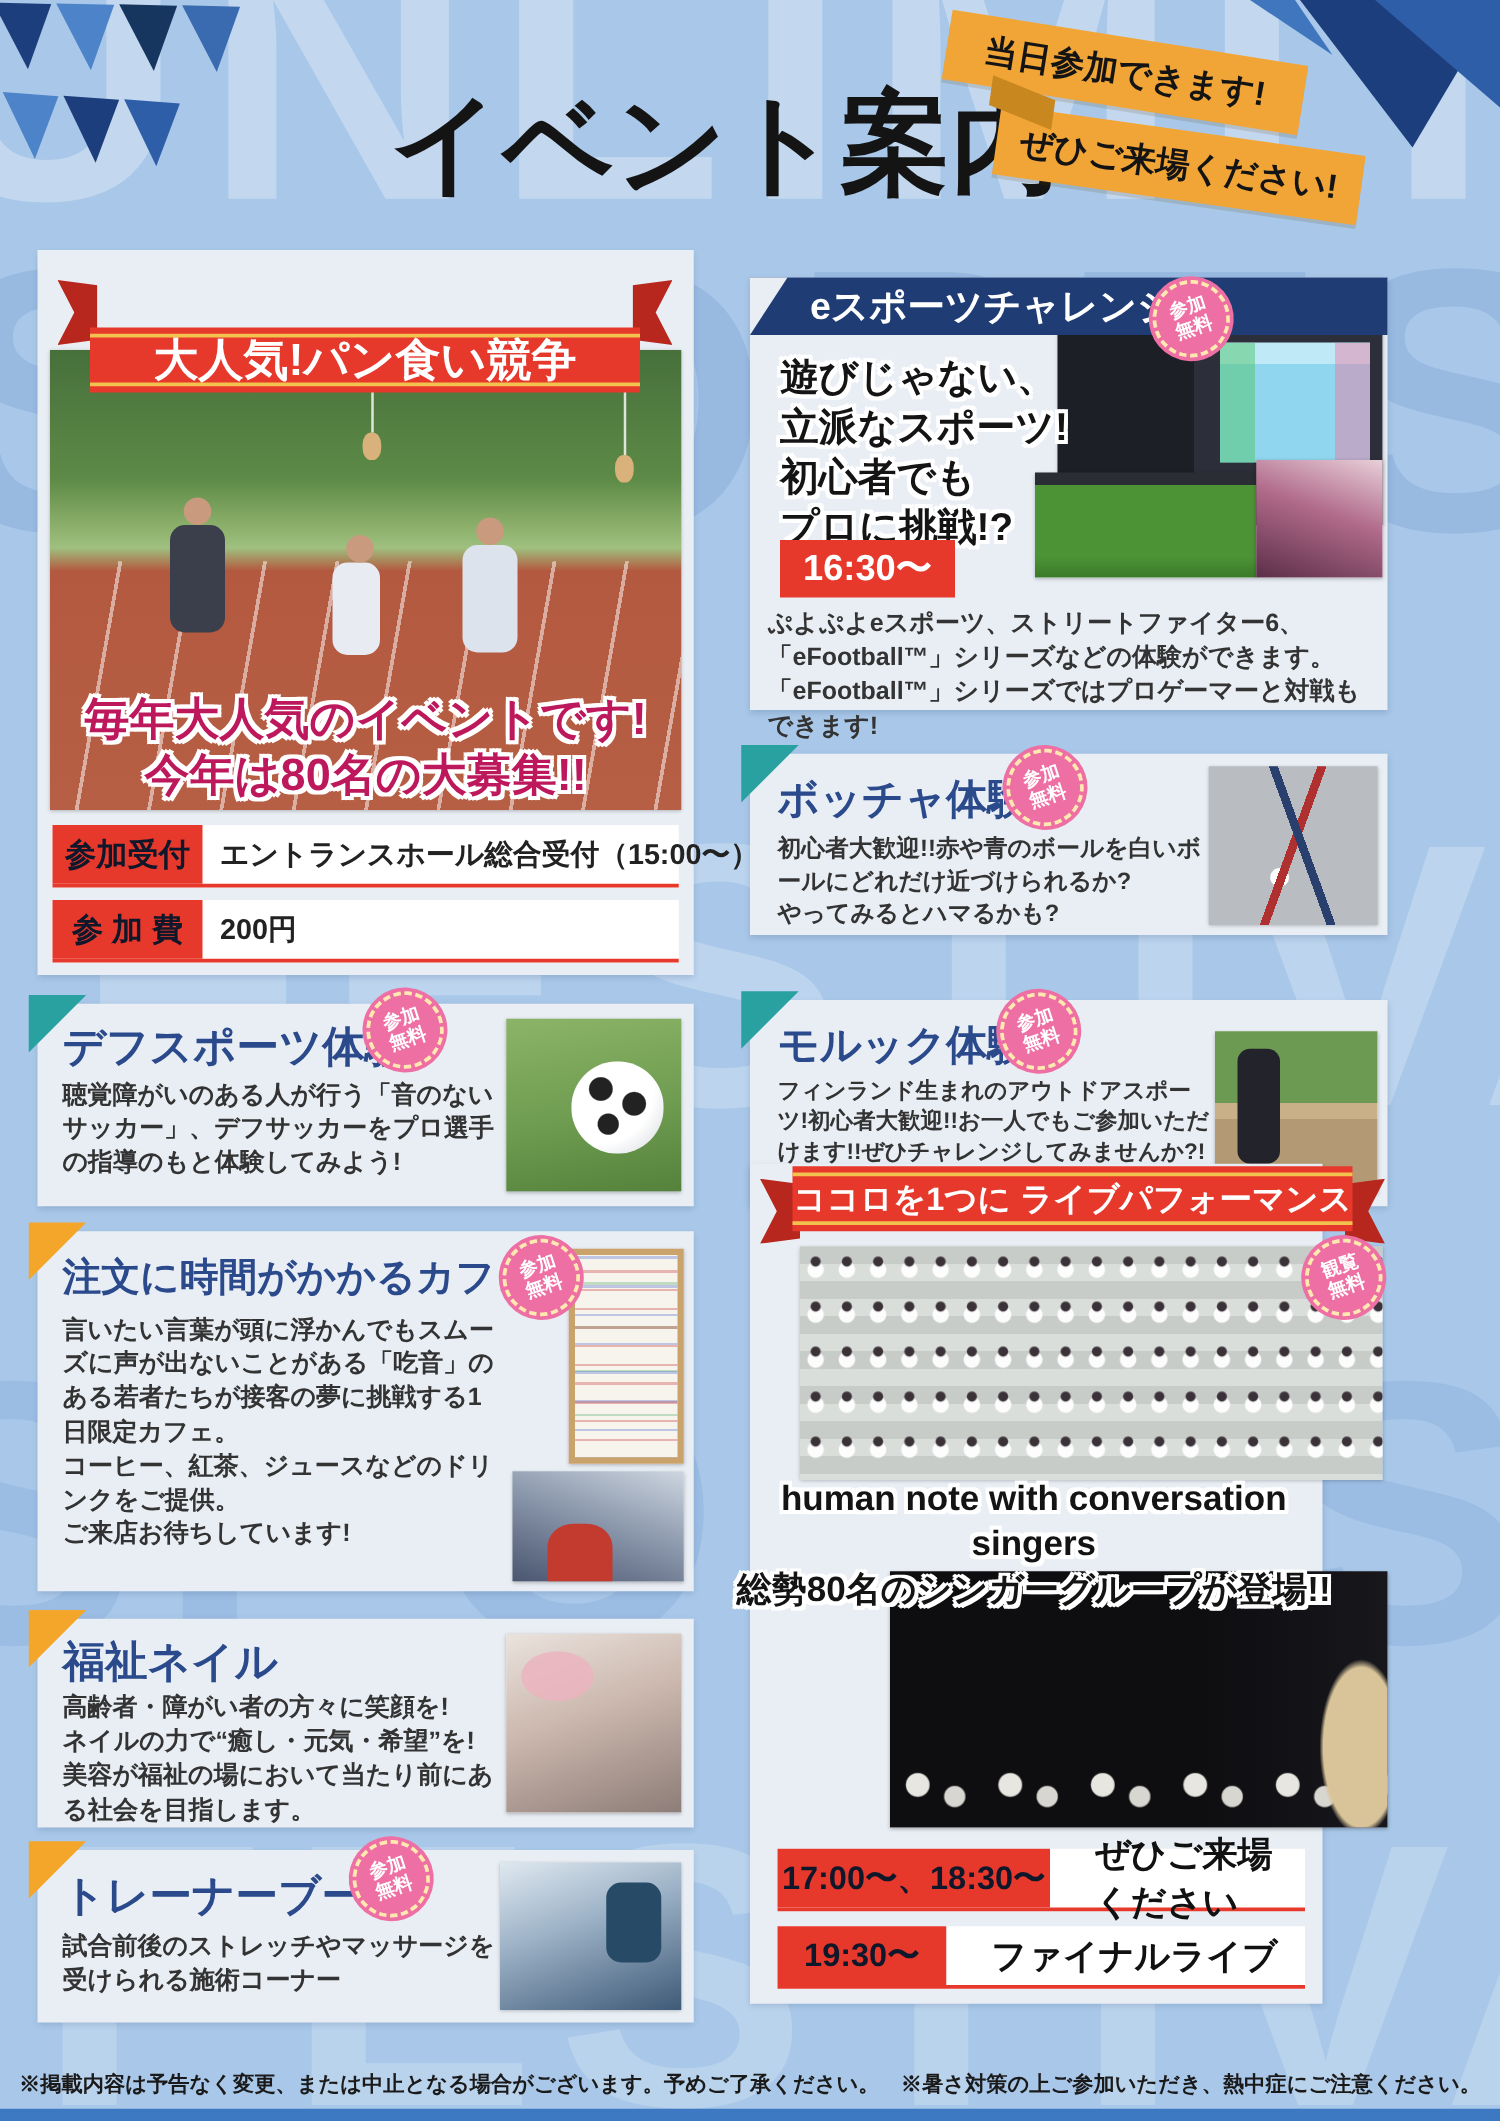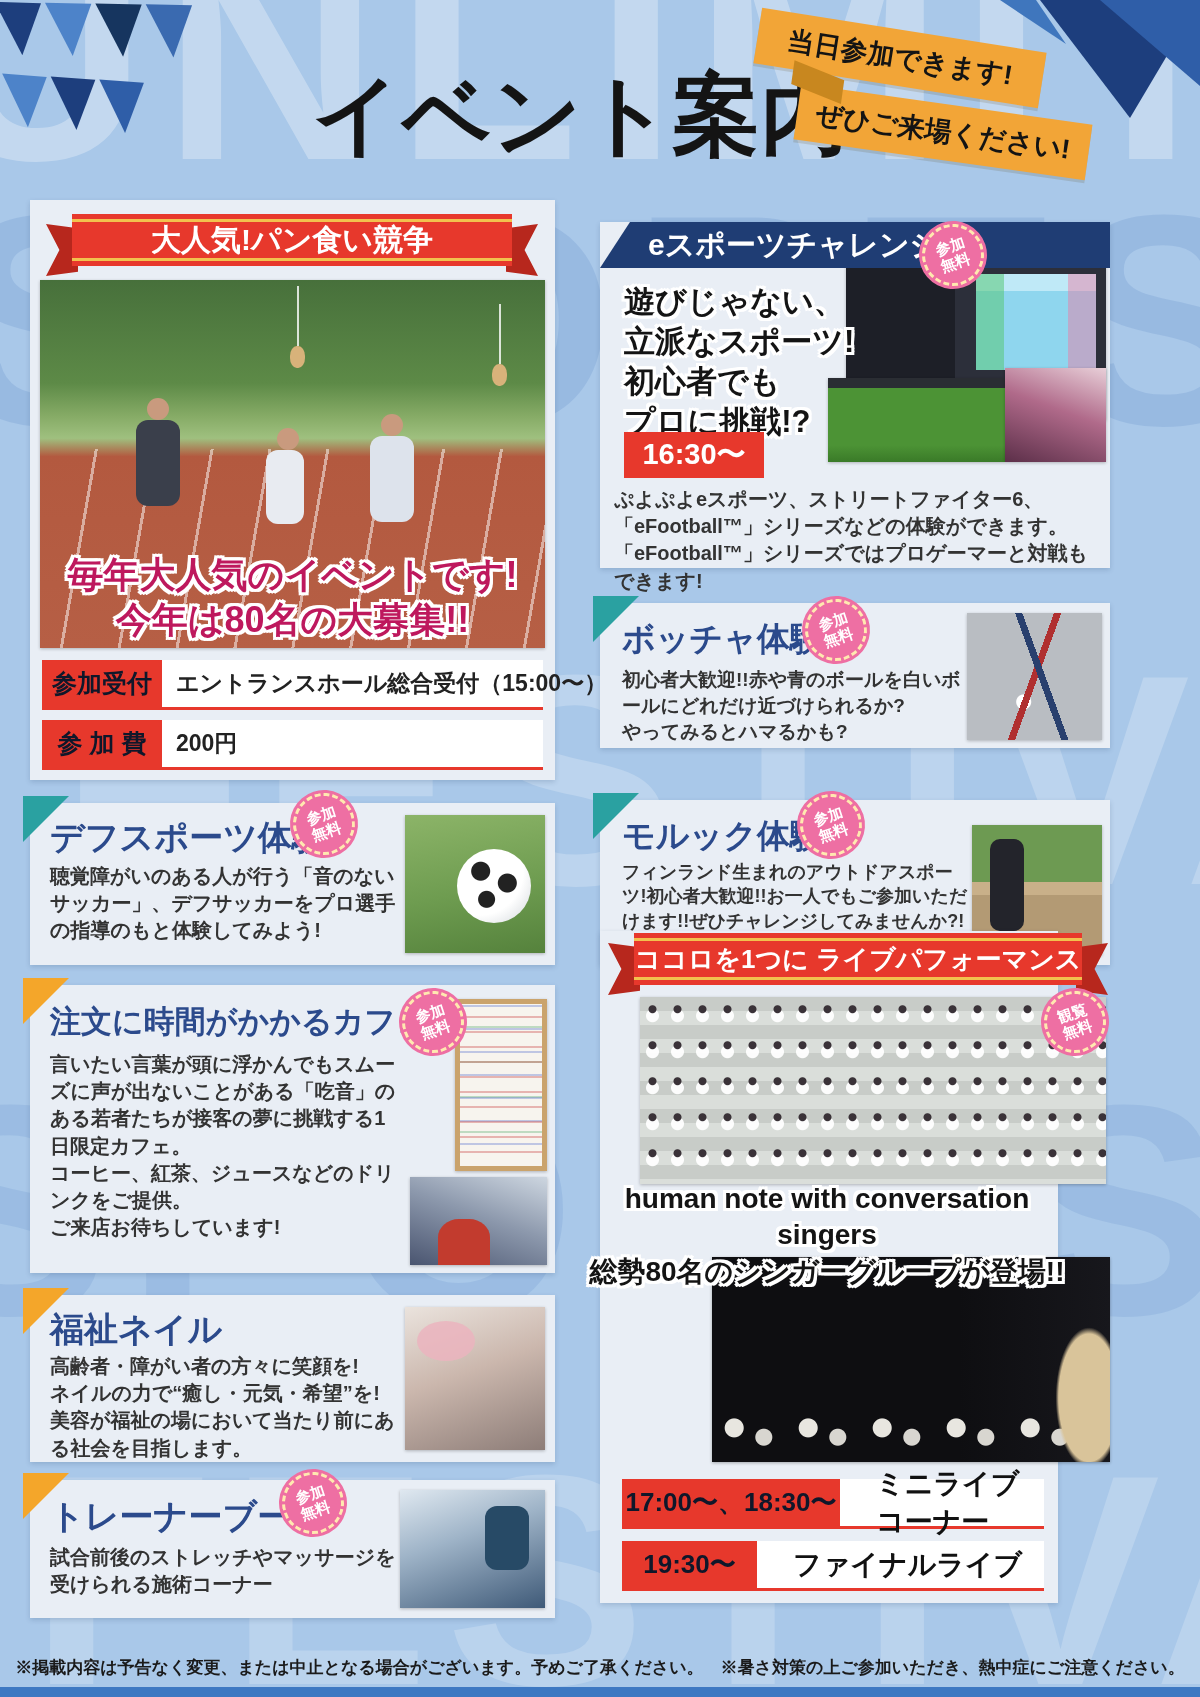--- a/index.html
+++ b/index.html
@@ -69,21 +69,21 @@
   
   .info-row{ position:absolute; height:50px; background:#fff;
     border-bottom:3px solid #e7382c; display:flex; align-items:center; z-index:4; }
   .info-label{ width:120px; height:100%; flex:0 0 120px; background:#e7382c; color:#0f172a;
     font-weight:900; font-size:25px; display:flex; align-items:center; justify-content:center; }
   .info-value{ padding-left:14px; font-size:23px; font-weight:800; color:#222; white-space:nowrap; }
 
   
   .card-a{ left:30px; top:200px; width:525px; height:580px; }
   .ribbon-a{ left:42px; top:14px; width:440px; }
-  .ribbon-a .ribbon{ font-size:30px; }
+  .ribbon-a .ribbon{ font-size:36px;margin-top:48px; }
   .photo-a{ left:10px; top:80px; width:505px; height:368px;
     background:linear-gradient(180deg,#47703b 0%,#5d8a47 28%,#86ab66 37%,#9fc07f 43%,#b3593f 48%,#b65f45 100%); }
   .photo-a::before{ content:""; position:absolute; left:0; right:0; top:46%; bottom:0;
     background:repeating-linear-gradient(100deg, rgba(255,255,255,0) 0 54px, rgba(255,255,255,.5) 54px 57px); }
   .fig{ position:absolute; width:44px; height:86px; border-radius:12px; }
   .fig::before{ content:""; position:absolute; top:-22px; left:11px; width:22px; height:22px;
     border-radius:50%; background:#c99a7e; }
   .fig1{ left:96px; top:140px; background:#3a3f4b; }
   .fig2{ left:226px; top:170px; background:#e8ebf1; width:38px; height:74px; }
   .fig3{ left:330px; top:156px; background:#dde3ec; }
@@ -378,21 +378,21 @@
       <span>観覧</span>
       <span>無料</span>
     </div>
     <div class="catch-i outline-w">human note with conversation singers
 総勢80名のシンガーグループが登場!!</div>
     <div class="quote-box">
       <div class="stage-strip"></div>
     </div>
     <div class="info-row sched-row sched1">
       <div class="info-label">17:00〜、18:30〜</div>
-      <div class="sched-label">ミニライブコーナー</div>
+      <div class="sched-label">ぜひご来場ください</div>
     </div>
     <div class="info-row sched-row sched2">
       <div class="info-label">19:30〜</div>
       <div class="sched-label">ファイナルライブ</div>
     </div>
   </div>
 
   <div class="footer-note">※掲載内容は予告なく変更、または中止となる場合がございます。予めご了承ください。　※暑さ対策の上ご参加いただき、熱中症にご注意ください。</div>
   <div class="bottom-bar"></div>
 

